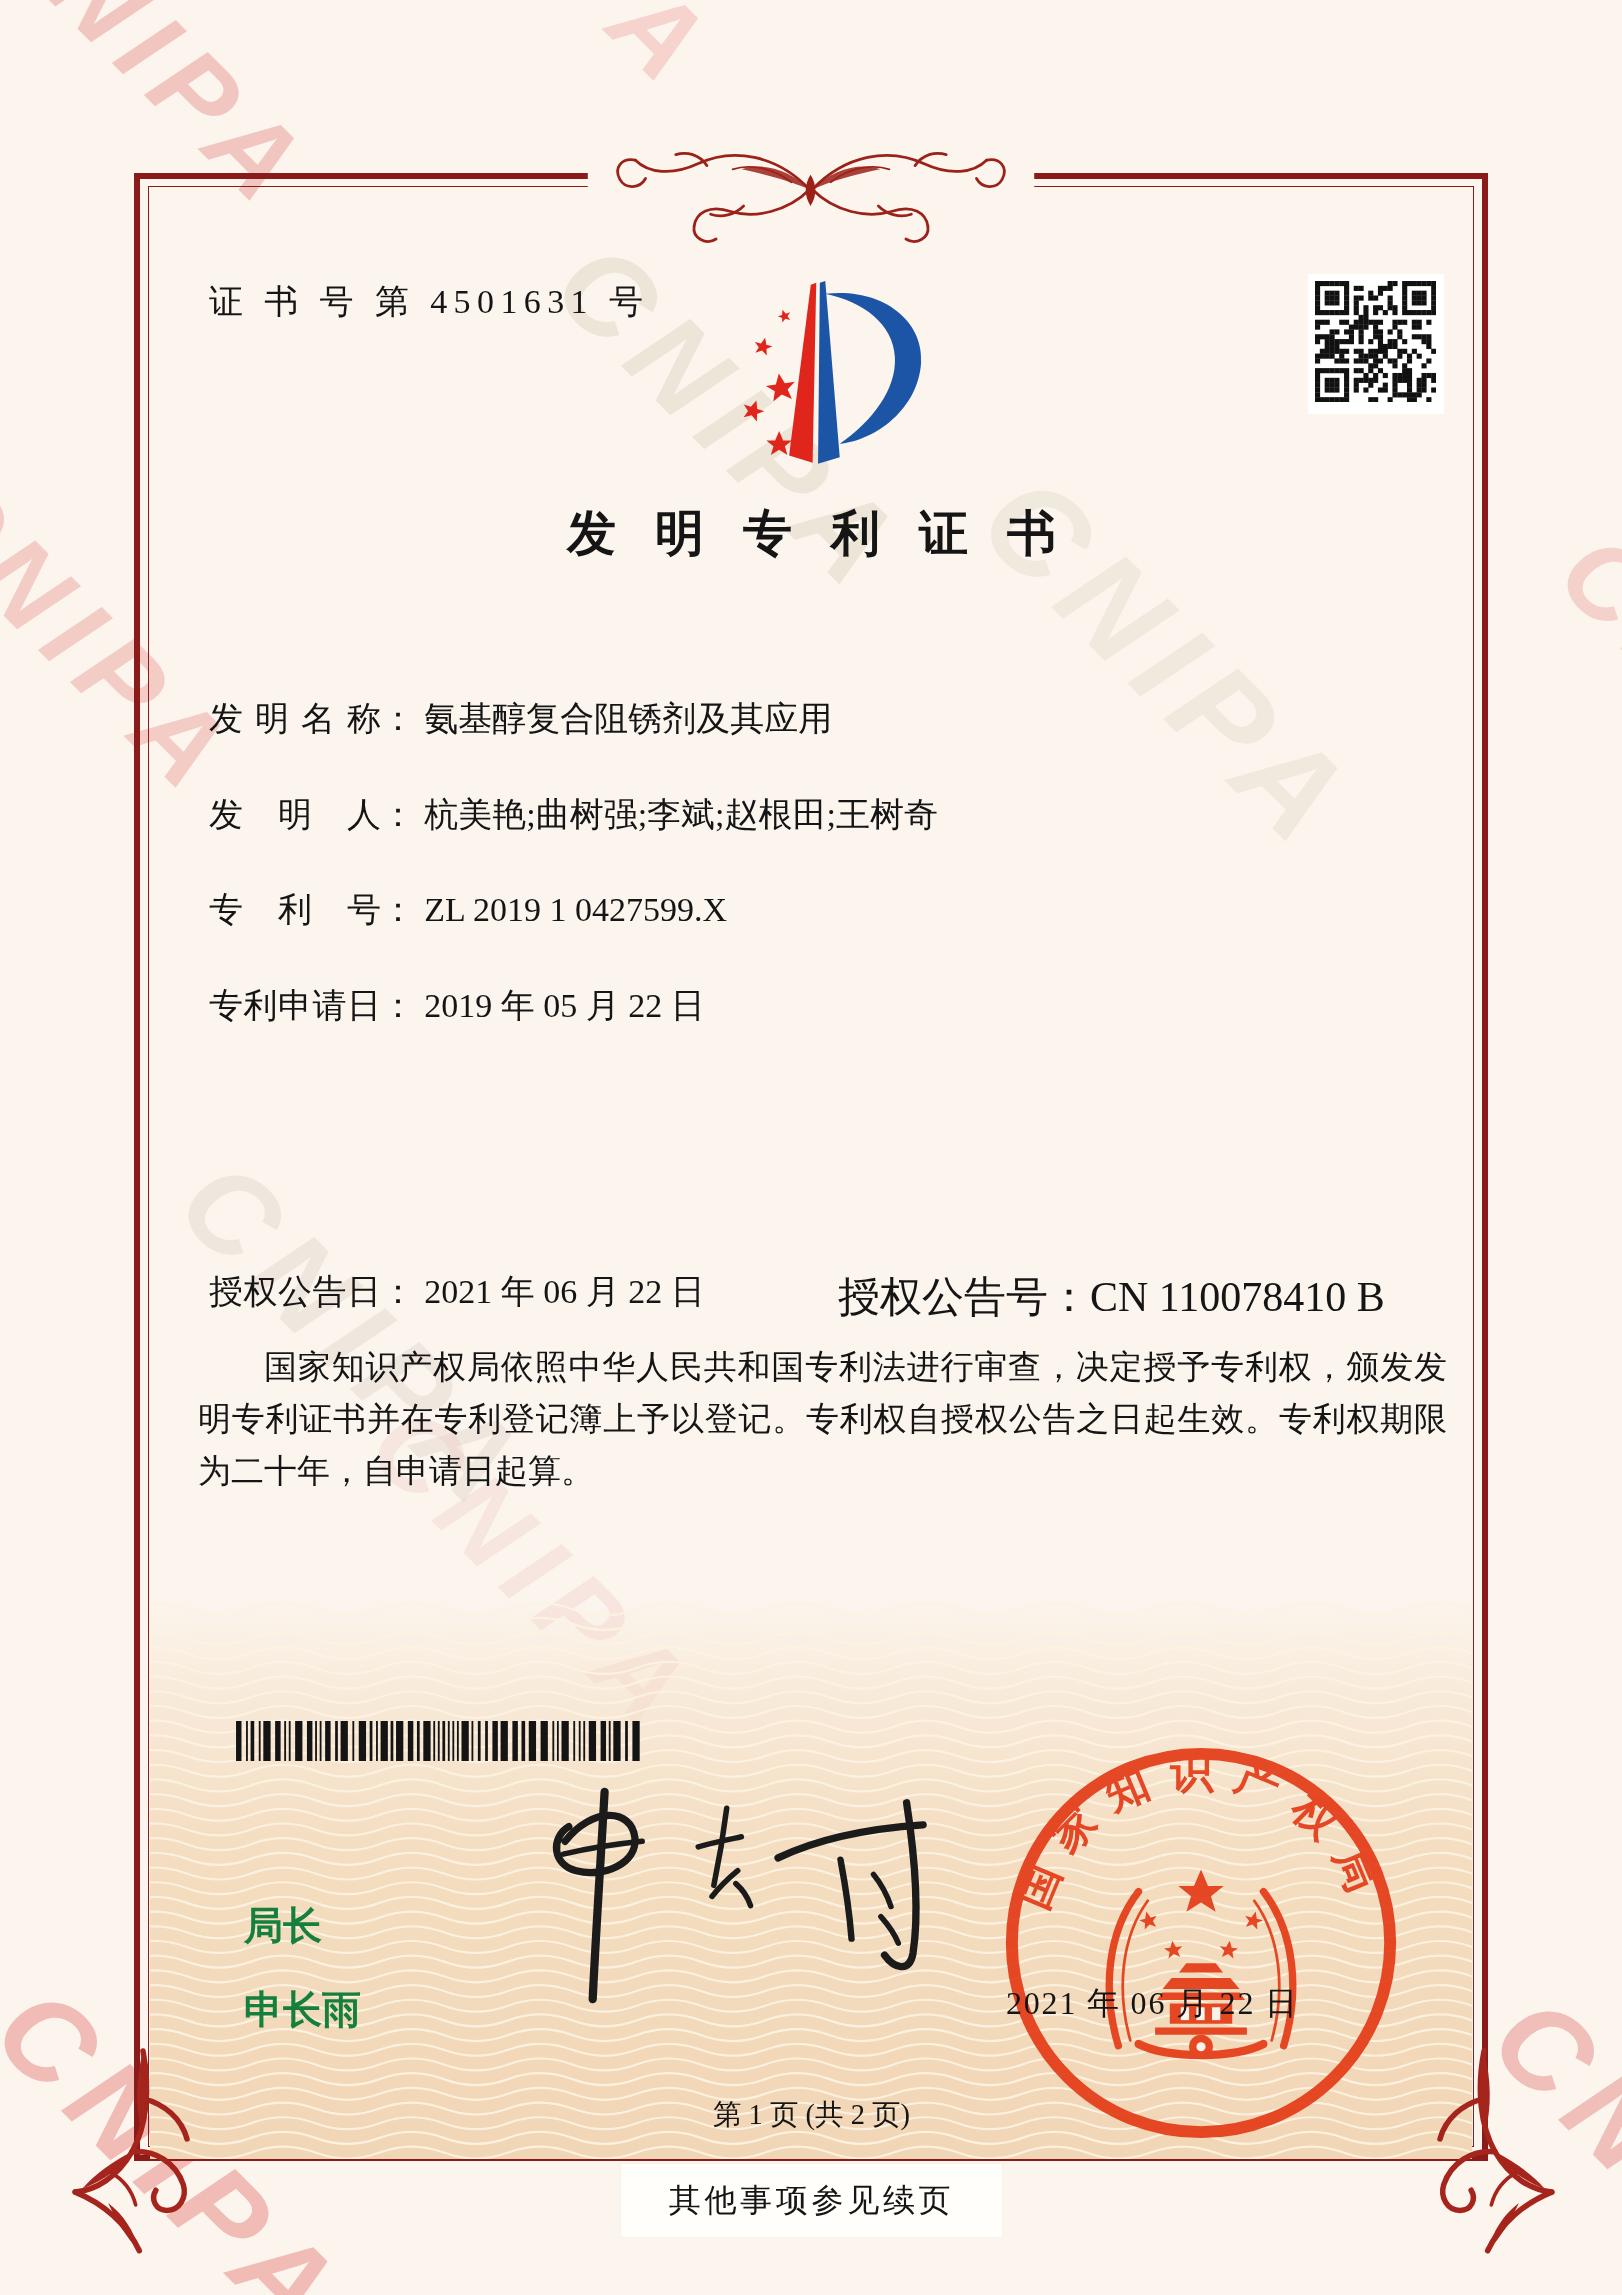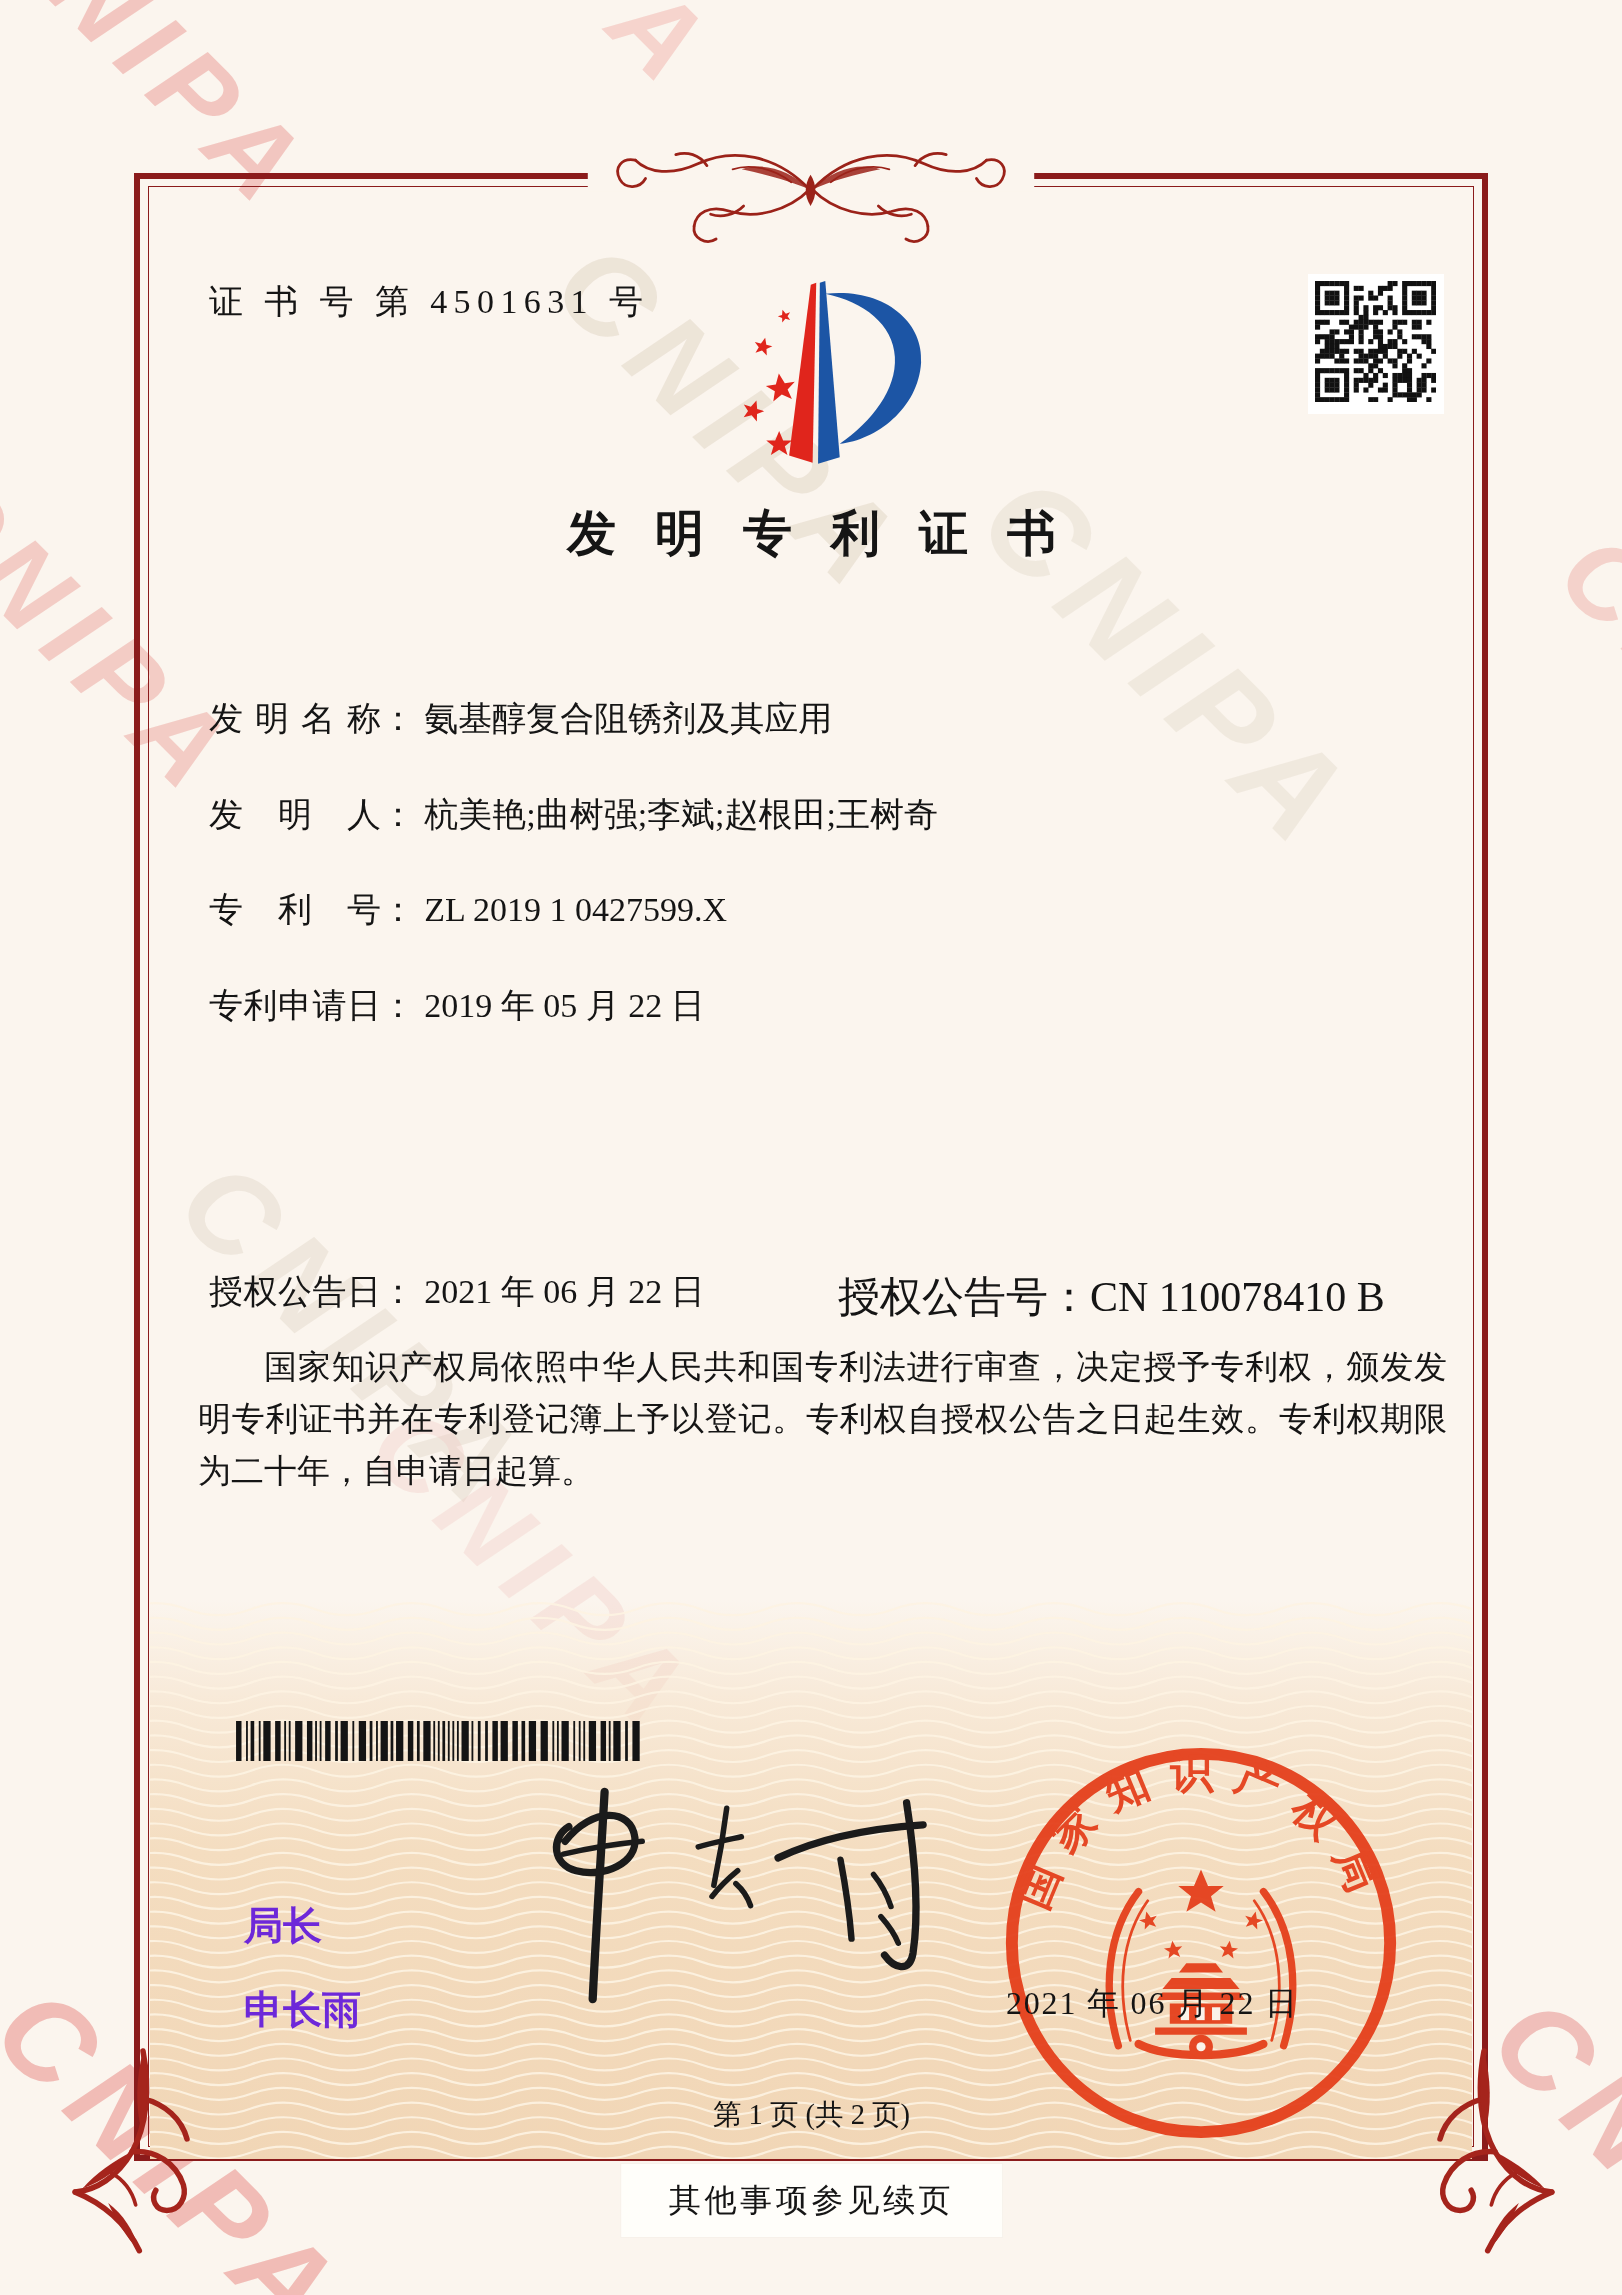--- a/index.html
+++ b/index.html
@@ -39,21 +39,21 @@
 
   
   .body-text{position:absolute;left:198px;top:1341px;width:1249px;
              font-size:33px;line-height:52px;text-align:justify;}
   .body-text p{margin:0 0 0.9px 0;text-indent:2em;}
 
   
   .barcode{position:absolute;left:234px;top:1721px;}
   .director{position:absolute;left:244px;top:1884px;
             font-family:"Liberation Sans","DejaVu Sans",sans-serif;
-            font-weight:bold;font-size:39px;line-height:84px;color:#6d28d9;}
+            font-weight:bold;font-size:39px;line-height:84px;color:#15803d;}
   .signature{position:absolute;left:455px;top:1786px;}
   .seal{position:absolute;left:999px;top:1741px;}
   .seal-date{position:absolute;left:1006px;top:1982px;width:331px;font-size:32px;
              letter-spacing:1.8px;color:#141414;white-space:nowrap;}
   .page-num{position:absolute;left:0;top:2096px;width:100%;text-align:center;font-size:28.5px;}
   .note-box{position:absolute;left:50%;top:2164px;transform:translateX(-50%);
             background:#fffefa;padding:14.7px 48px;font-size:32px;letter-spacing:3.7px;
             box-shadow:0 0 0 0.9px rgba(0,0,0,0.02);}
 
   .ornament-top{position:absolute;left:569px;top:129px;}

